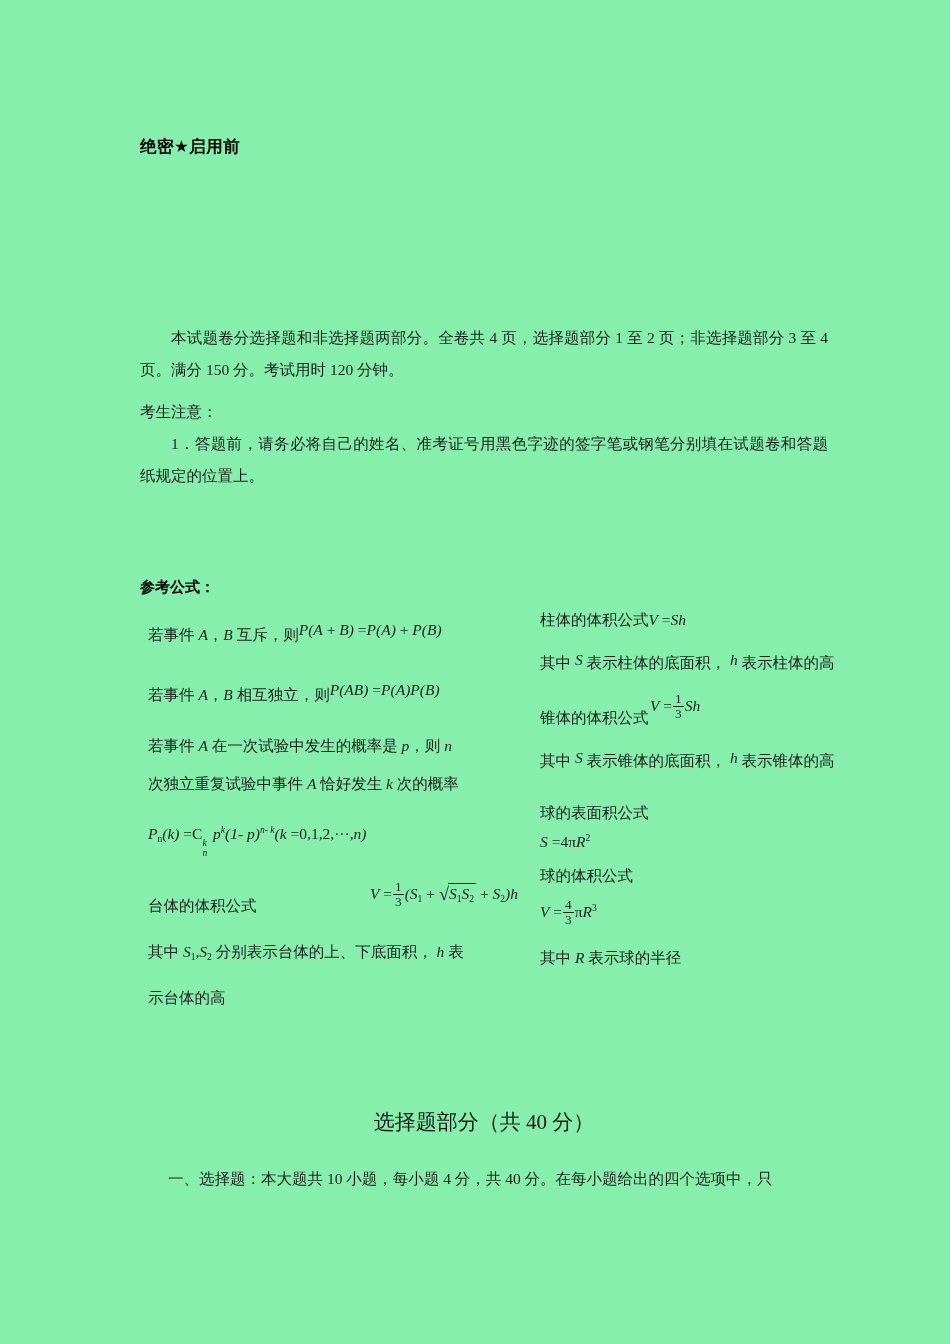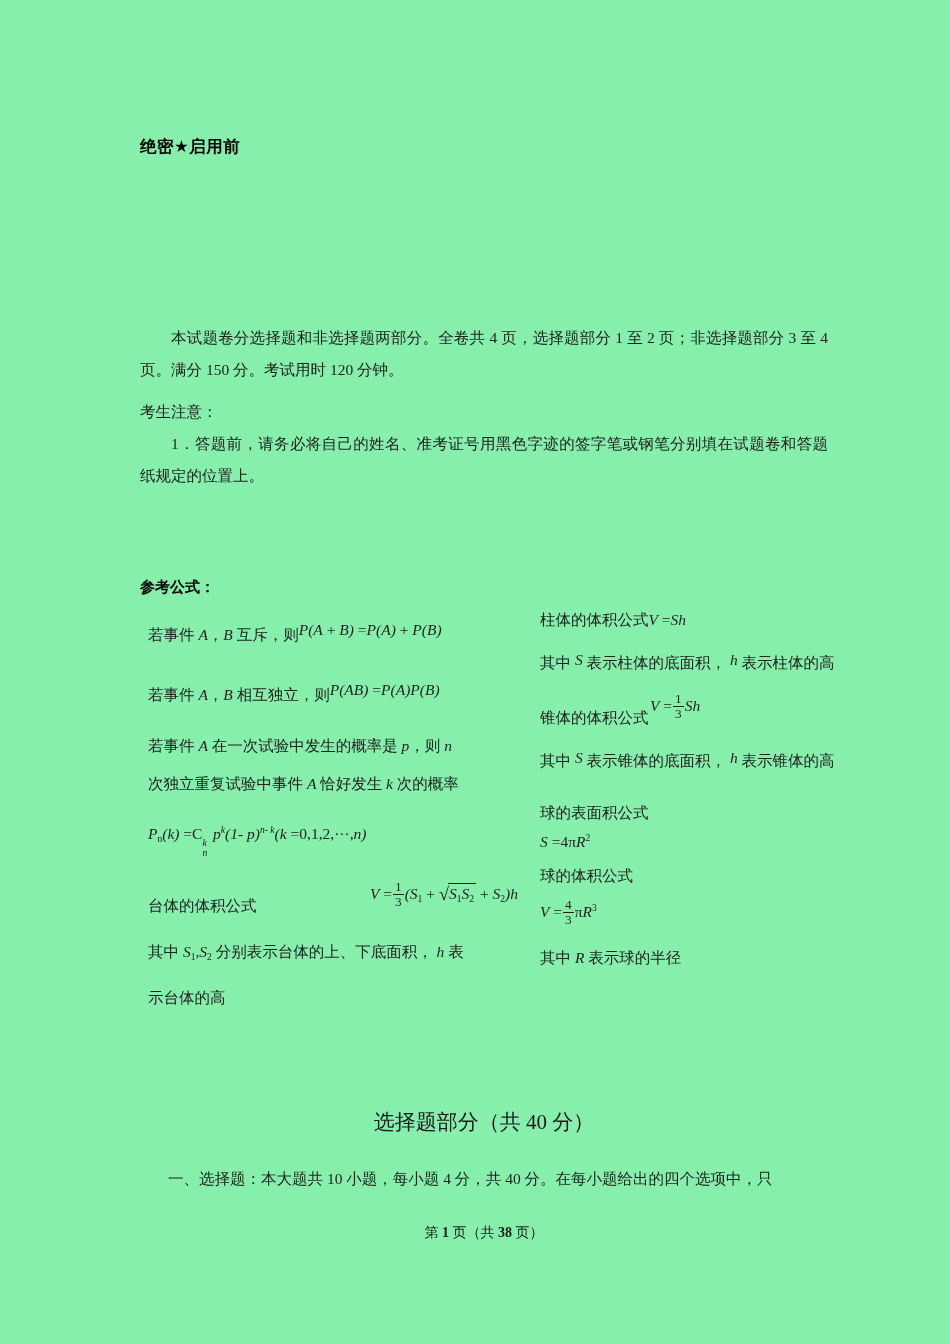--- a/index.html
+++ b/index.html
@@ -270,18 +270,15 @@
 
       <div class="frow" style="top:948px;">
         <span class="ftext">其中&nbsp;<span class="math">R</span>&nbsp;表示球的半径</span>
       </div>
     </div>
 
     <div class="section-title" style="top:1108px;">选择题部分（共 40 分）</div>
 
     <div class="para" style="top:1163px;margin-left:28px;">一、选择题：本大题共 10 小题，每小题 4 分，共 40 分。在每小题给出的四个选项中，只</div>
 
-    <div class="footer" style="top:1224px;">
-      <span>第 </span><b>1</b><span> 页（共 </span><b>38</b><span> 页）</span>
-    </div>
 
   </div>
 </div>
 
 </body></html>

